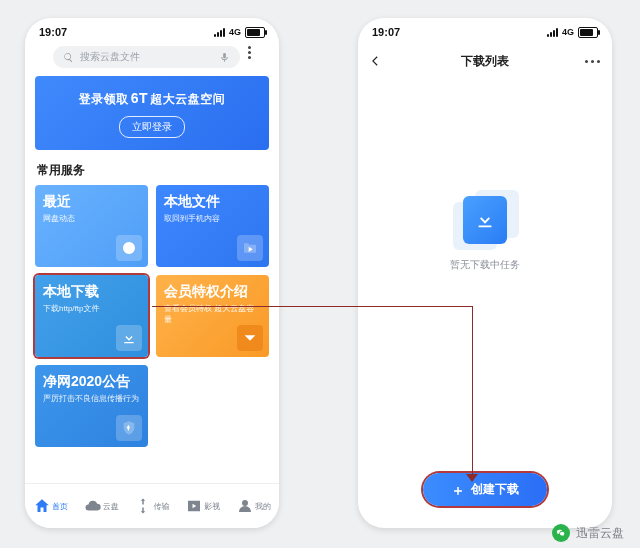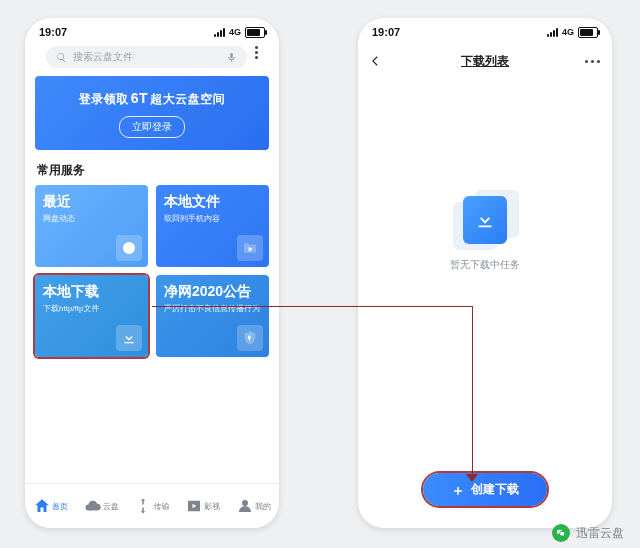--- a/index.html
+++ b/index.html
@@ -49,21 +49,21 @@
   .sb-signal i:nth-child(3){height:7px}
   .sb-signal i:nth-child(4){height:9px}
   .sb-4g{font-size:9px;font-weight:700}
   .sb-batt{width:18px;height:9px;border:1px solid #111;border-radius:2px;position:relative}
   .sb-batt::after{content:"";position:absolute;right:-3px;top:2px;width:2px;height:5px;background:#111;border-radius:1px}
   .sb-batt i{position:absolute;left:1px;top:1px;bottom:1px;width:70%;background:#111;border-radius:1px}
 
   
   .search-row{
     display:flex;align-items:flex-start;gap:8px;
-    padding:0 21px 8px;
+    padding:0 28px 8px;
   }
   .search-box{
     flex:1;height:22px;border-radius:11px;background:#f0f1f3;
     display:flex;align-items:center;gap:6px;padding:0 10px;color:#9aa0ab;font-size:10px;
   }
   .search-box svg{width:11px;height:11px;fill:#9aa0ab}
   .mic{width:12px;height:12px;fill:#9aa0ab}
   .dots-vert{display:flex;flex-direction:column;gap:2px}
   .dots-vert i{width:3px;height:3px;border-radius:50%;background:#444;display:block}
 
@@ -106,21 +106,21 @@
   }
   .tab{flex:1;display:flex;flex-direction:row;align-items:center;justify-content:center;gap:1px}
   .tab svg{width:18px;height:18px;fill:#7e858f}
   .tab span{font-size:8px;color:#7e858f}
   .tab.active svg{fill:var(--blue2)}
   .tab.active span{color:var(--blue2)}
 
   
   .titlebar{
     position:relative;height:30px;display:flex;align-items:center;justify-content:center;
-    font-size:12px;font-weight:700;color:#222;text-decoration:underline;
+    font-size:12px;font-weight:700;color:#222;
   }
   .back-chevron{position:absolute;left:10px;display:flex;align-items:center}
   .back-chevron svg{width:14px;height:14px;fill:#222}
   .dots-horiz{position:absolute;right:12px;display:flex;gap:3px}
   .dots-horiz i{width:3px;height:3px;border-radius:50%;background:#444;display:block}
 
   .tip-banner{
     margin:2px 0 0;display:flex;align-items:center;justify-content:space-between;
     background:#fdf1d7;color:#8a6a2b;font-size:9px;padding:6px 10px
   }
@@ -234,20 +234,29 @@
             <path d="M10 10l6 4-6 4z"></path>
           </svg>
         </div>
     </div>
     <div class="tile tile-download tile-highlighted">
       <h4>本地下载</h4>
       <p>下载http/ftp文件</p>
       <div class="corner">
           <svg viewBox="0 0 24 24">
             <path d="M12 3v10l4-4 1.4 1.4L12 16 6.6 10.4 8 9l4 4V3h0zM5 18h14v2H5z"></path>
+          </svg>
+        </div>
+    </div>
+    <div class="tile tile-vip">
+      <h4>会员特权介绍</h4>
+      <p>查看会员特权  超大云盘容量</p>
+      <div class="corner diamond">
+          <svg viewBox="0 0 24 24">
+            <path d="M4 8l8 8 8-8z"></path>
           </svg>
         </div>
     </div>
     <div class="tile tile-notice">
       <h4>净网2020公告</h4>
       <p>严厉打击不良信息传播行为</p>
       <div class="corner">
           <svg viewBox="0 0 24 24">
             <path d="M12 2l8 3v6c0 5-3.4 9.4-8 11-4.6-1.6-8-6-8-11V5l8-3z" opacity=".25"></path>
             <path d="M11 7l2 4-2 6-2-6z"></path>

